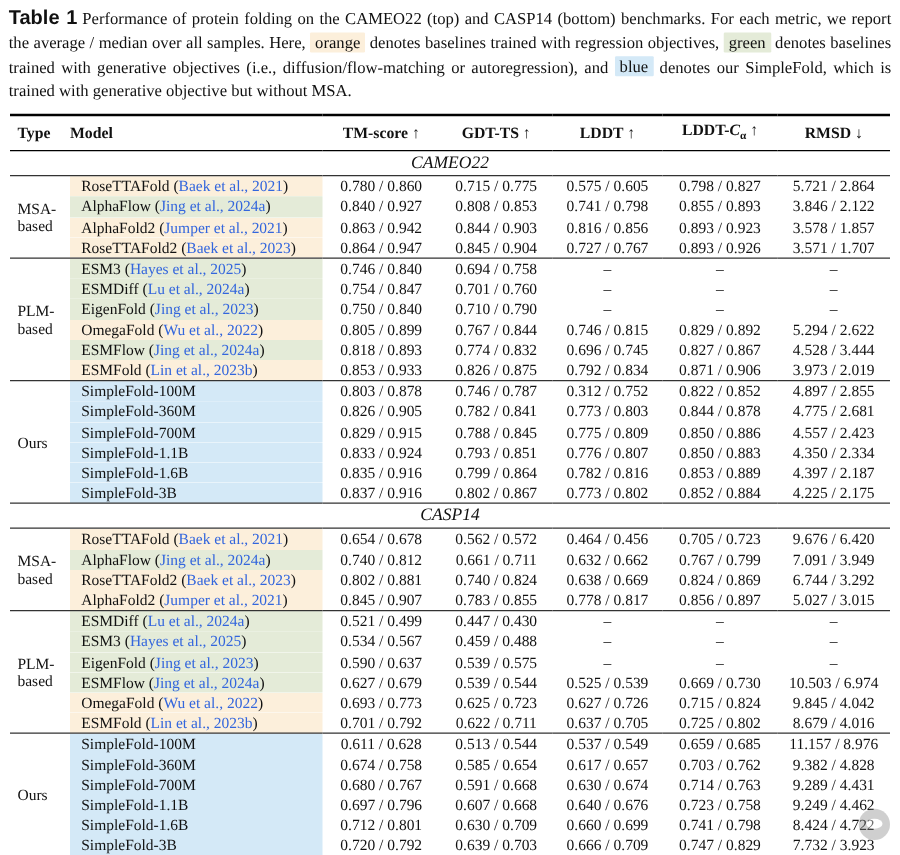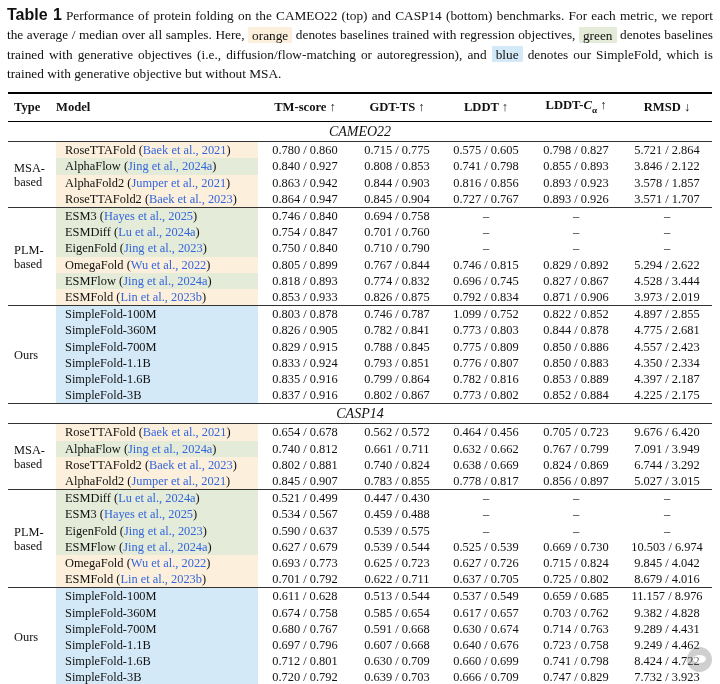--- a/index.html
+++ b/index.html
@@ -189,21 +189,21 @@
         <td class="val">0.826 / 0.875</td>
         <td class="val">0.792 / 0.834</td>
         <td class="val">0.871 / 0.906</td>
         <td class="val">3.973 / 2.019</td>
       </tr>
       <tr class="group-start">
         <td rowspan="6" class="type">Ours</td>
         <td class="model hl-blue"><span>SimpleFold-100M</span></td>
         <td class="val">0.803 / 0.878</td>
         <td class="val">0.746 / 0.787</td>
-        <td class="val">1.099 / 0.752</td>
+        <td class="val">0.312 / 0.752</td>
         <td class="val">0.822 / 0.852</td>
         <td class="val">4.897 / 2.855</td>
       </tr>
       <tr>
         <td class="model hl-blue"><span>SimpleFold-360M</span></td>
         <td class="val">0.826 / 0.905</td>
         <td class="val">0.782 / 0.841</td>
         <td class="val">0.773 / 0.803</td>
         <td class="val">0.844 / 0.878</td>
         <td class="val">4.775 / 2.681</td>

